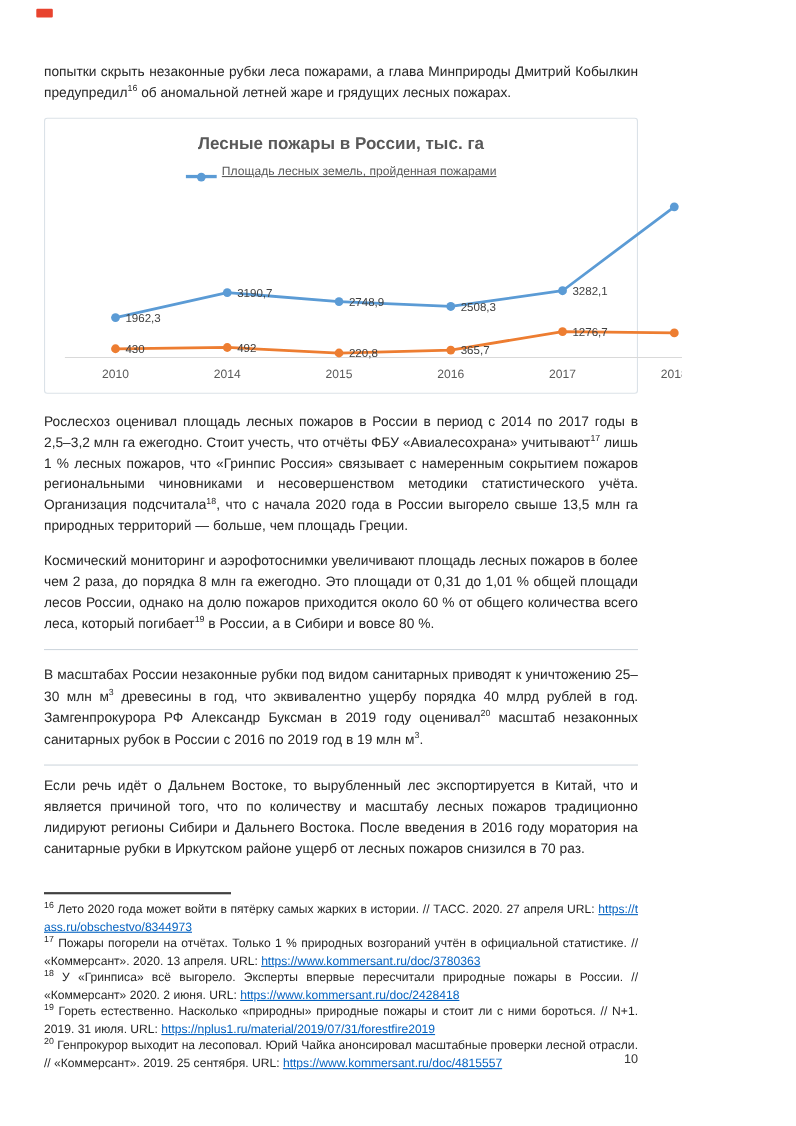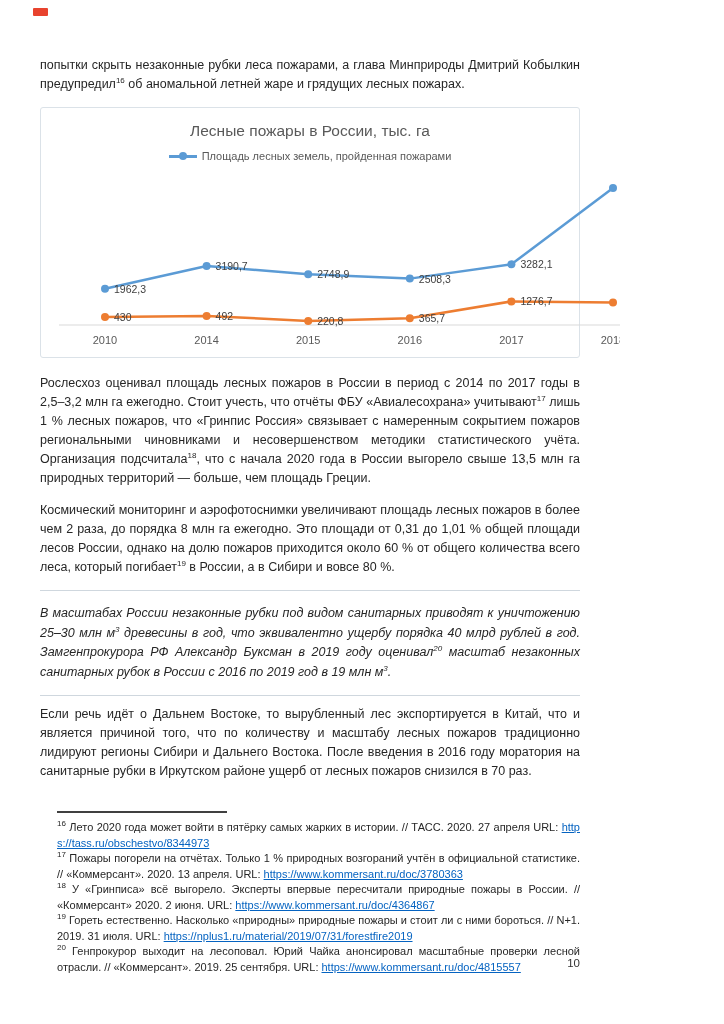--- a/index.html
+++ b/index.html
@@ -11,33 +11,33 @@
     position:relative; width:620px; height:1024px; background:#fff;
     font-family:"Liberation Sans", sans-serif; color:#262626;
     box-sizing:border-box; padding:56px 40px 18px 40px; overflow:hidden;
   }
   .red-mark{position:absolute; left:33px; top:8px; width:15px; height:8px;
     background:var(--redmark); border-radius:1px;}
   .body-text{font-size:12.5px; line-height:19px; text-align:justify; margin:0 0 13px 0;}
   sup{font-size:8px; line-height:0;}
   .chart-frame{border:1px solid #dbe2e8; border-radius:3px; margin:12px 0 16px 0;
     padding:10px 0 4px 0;}
-  .chart-title{text-align:center; font-weight:normal; font-size:15.5px;
+  .chart-title{text-align:center; font-weight:bold; font-size:15.5px;
     color:var(--charttext); margin:4px 0 10px 0;}
   .legend{display:flex; justify-content:center; align-items:center; gap:42px;
     font-size:11px; color:var(--charttext); margin-bottom:6px;}
-  .legend-item{display:flex; align-items:center; gap:5px;}
+  .legend-item{display:flex; align-items:flex-end; gap:5px;text-decoration:underline;}
   .swatch{display:inline-block; width:28px; height:3px; background:var(--c); position:relative;}
   .swatch::after{content:""; position:absolute; left:10px; top:-2.5px; width:8px; height:8px;
     border-radius:50%; background:var(--c);}
   .plot{display:block;}
   .quote{border-top:1px solid var(--rule); border-bottom:1px solid var(--rule);
     padding:13px 0; margin:4px 0 9px 0;}
-  .quote .body-text{font-style:italic; line-height:19.5px; margin:0;}
-  .footnotes{margin-top:30px; font-size:11px; line-height:15.5px;margin-left:17px;}
+  .quote .body-text{line-height:19.5px; margin:0;}
+  .footnotes{margin-top:30px; font-size:11px; line-height:15.5px;}
   .fn-rule{width:170px; border-top:2px solid var(--fnrule); margin:0 0 7px 0;}
   .fn{margin:0; text-align:justify;}
   .fn a{color:var(--link); text-decoration:underline; word-break:break-all;}
   .page-number{position:absolute; right:40px; bottom:55px; font-size:11.5px; color:#333;text-align:center;}
   svg text{font-family:"Liberation Sans", sans-serif;}
 </style>
 </head>
 <body>
 
 <div class="page">
@@ -98,20 +98,20 @@
     <p class="body-text"><span>В масштабах России незаконные рубки под видом санитарных приводят к уничтожению 25–30 млн м</span><sup>3</sup><span> древесины в год, что эквивалентно ущербу порядка 40 млрд рублей в год. Замгенпрокурора РФ Александр Буксман в 2019 году оценивал</span><sup>20</sup><span> масштаб незаконных санитарных рубок в России с 2016 по 2019 год в 19 млн м</span><sup>3</sup><span>.</span></p>
   </div>
 
   <p class="body-text"><span>Если речь идёт о Дальнем Востоке, то вырубленный лес экспортируется в Китай, что и является причиной того, что по количеству и масштабу лесных пожаров традиционно лидируют регионы Сибири и Дальнего Востока. После введения в 2016 году моратория на санитарные рубки в Иркутском районе ущерб от лесных пожаров снизился в 70 раз.</span></p>
 
   <div class="footnotes">
     <div class="fn-rule"></div>
     <div id="fn-list">
         <p class="fn"><sup>16</sup> <span>Лето 2020 года может войти в пятёрку самых жарких в истории. // ТАСС. 2020. 27 апреля URL: </span><a href="#">https://tass.ru/obschestvo/8344973</a></p>
         <p class="fn"><sup>17</sup> <span>Пожары погорели на отчётах. Только 1 % природных возгораний учтён в официальной статистике. // «Коммерсант». 2020. 13 апреля. URL: </span><a href="#">https://www.kommersant.ru/doc/3780363</a></p>
-        <p class="fn"><sup>18</sup> <span>У «Гринписа» всё выгорело. Эксперты впервые пересчитали природные пожары в России. // «Коммерсант» 2020. 2 июня. URL: </span><a href="#">https://www.kommersant.ru/doc/4364867</a></p>
+        <p class="fn"><sup>18</sup> <span>У «Гринписа» всё выгорело. Эксперты впервые пересчитали природные пожары в России. // «Коммерсант» 2020. 2 июня. URL: </span><a href="#">https://www.kommersant.ru/doc/2428418</a></p>
         <p class="fn"><sup>19</sup> <span>Гореть естественно. Насколько «природны» природные пожары и стоит ли с ними бороться. // N+1. 2019. 31 июля. URL: </span><a href="#">https://nplus1.ru/material/2019/07/31/forestfire2019</a></p>
         <p class="fn"><sup>20</sup> <span>Генпрокурор выходит на лесоповал. Юрий Чайка анонсировал масштабные проверки лесной отрасли. // «Коммерсант». 2019. 25 сентября. URL: </span><a href="#">https://www.kommersant.ru/doc/4815557</a></p>
       </div>
   </div>
 
   <div class="page-number">10</div>
 </div>
 
 </body></html>

